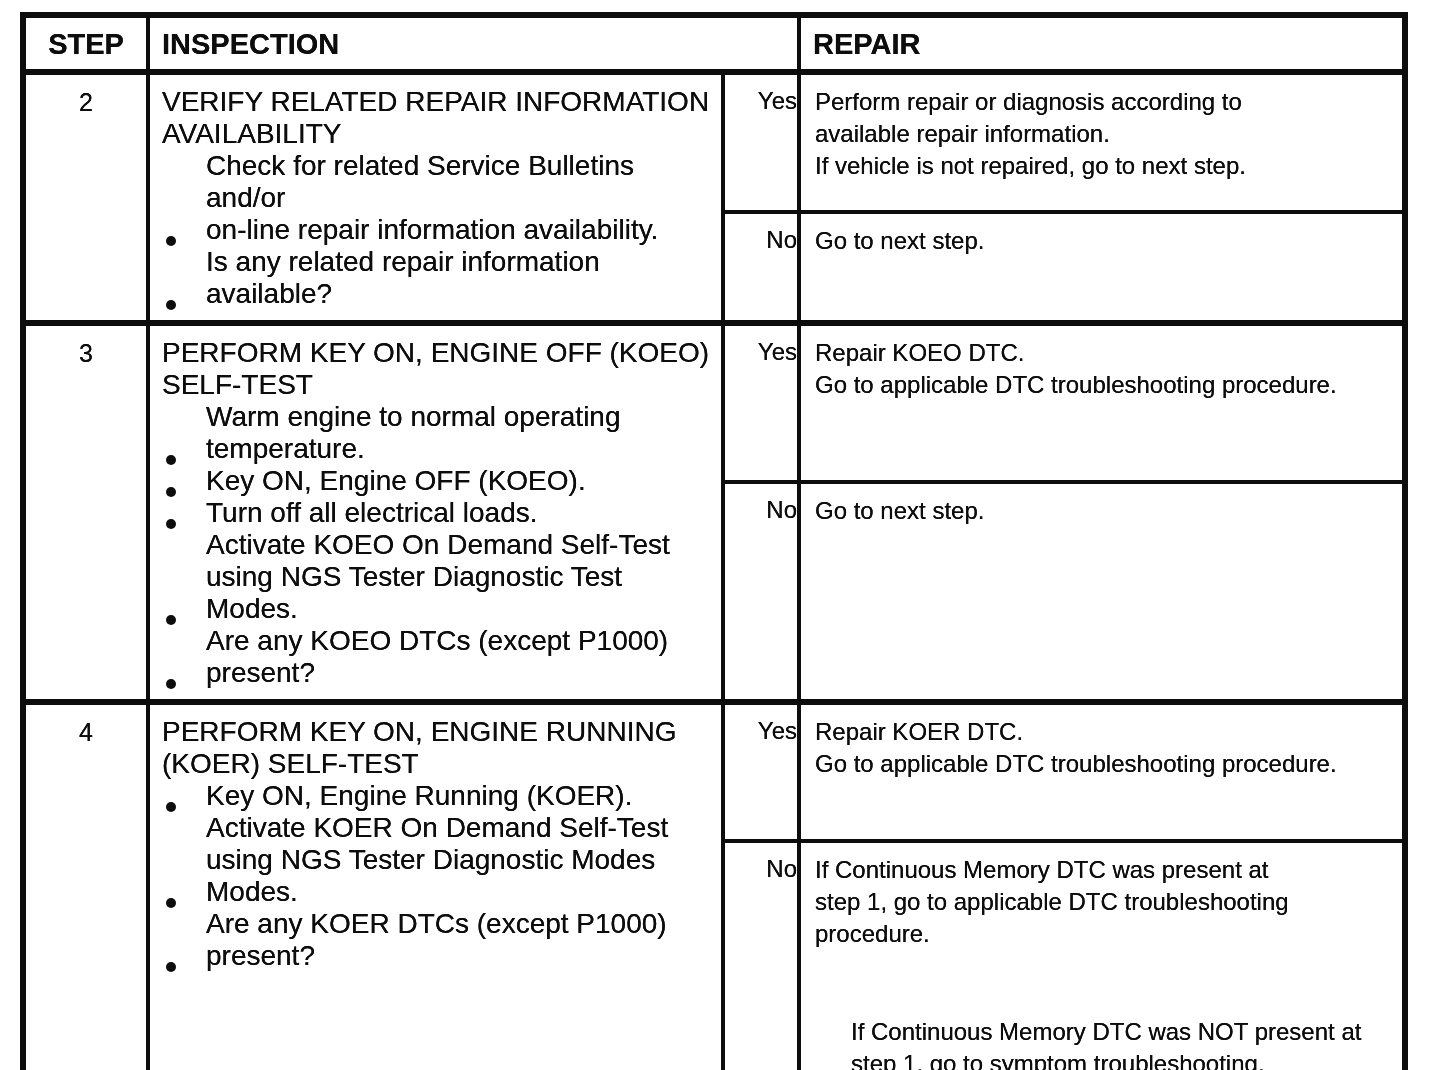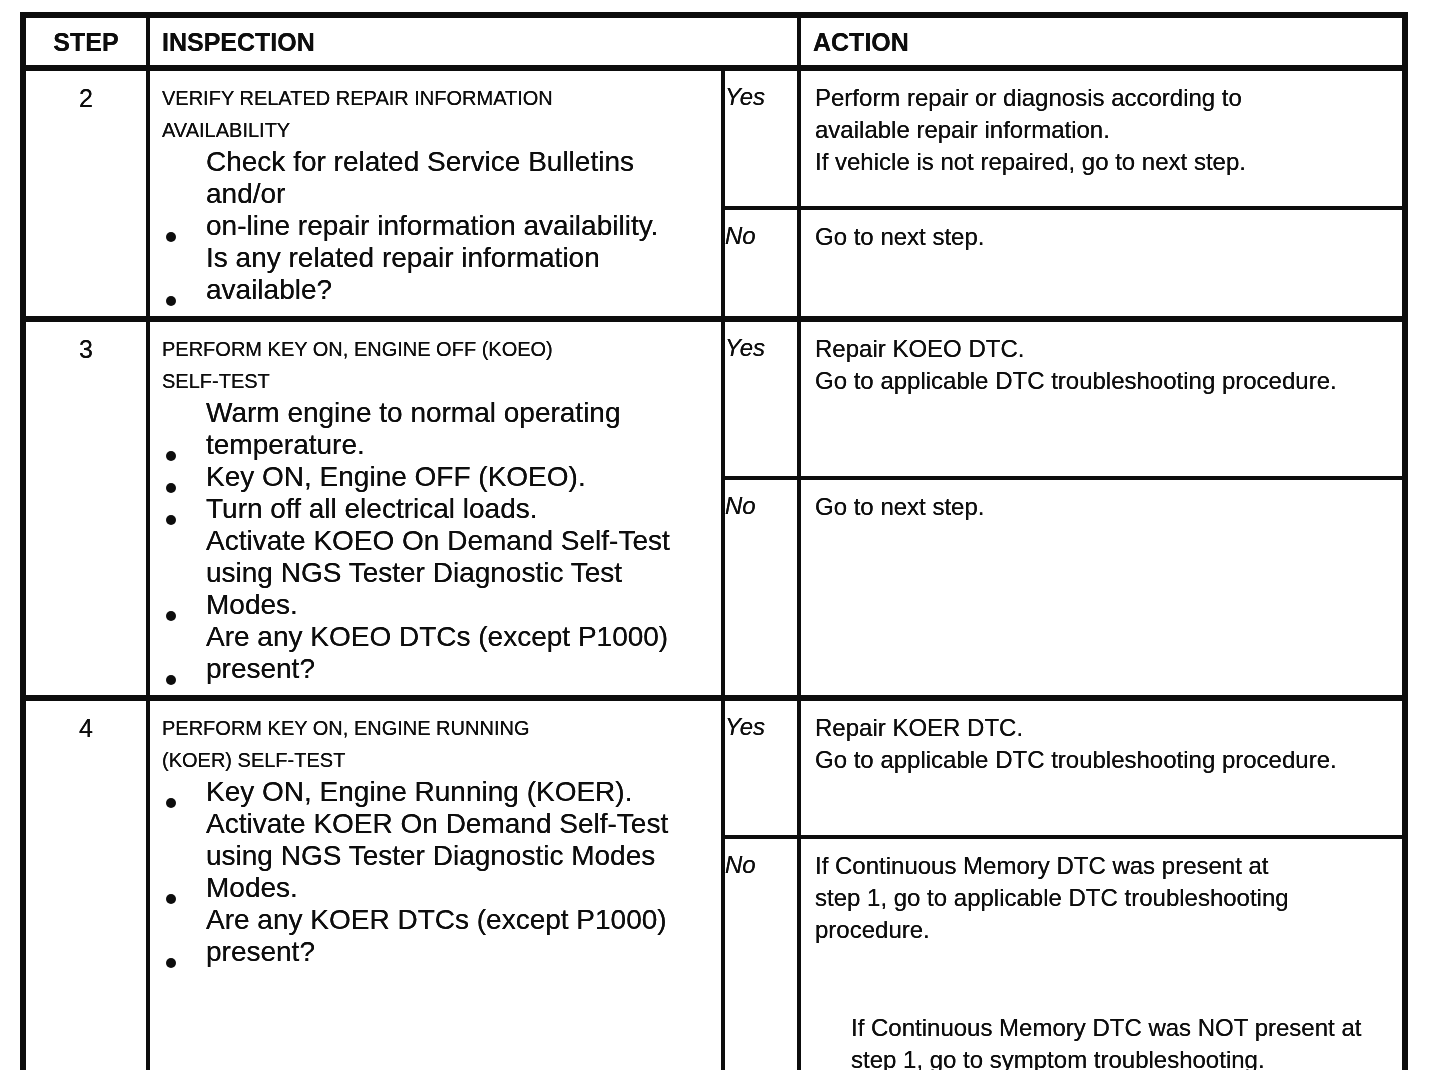--- a/index.html
+++ b/index.html
@@ -22,47 +22,46 @@
     border-collapse: collapse;
     table-layout: fixed;
     background: #ffffff;
   }
   table.ts-table, table.ts-table th, table.ts-table td {
     border: 4px solid #0d0d0d;
   }
   table.ts-table { border-width: 6px; }
   th, td { vertical-align: top; }
   th {
-    font-size: 25px;
+    font-size: 29px;
     font-weight: bold;
     text-align: left;
     padding: 10px 12px 8px 12px;
     border-bottom-width: 5px !important;
   }
   th.step-h { text-align: center; padding-left: 4px; padding-right: 4px; }
   tr.step-start > td { border-top-width: 6px; }
   td.step-cell {
     text-align: center;
     font-size: 25px;
     padding-top: 13px;
   }
   td.inspection-cell { padding: 11px 10px 10px 10px; }
   td.branch-cell {
-    text-align: left;
+    text-align: right;
     font-size: 24px;
     padding-top: 12px;
-    font-style: italic;
   }
   td.action-cell {
     font-size: 24px;
     line-height: 32px;
     padding: 11px 14px 10px 14px;
   }
   .insp-title {
-    font-size: 20px;
+    font-size: 28px;
     line-height: 32px;
     padding-left: 2px;
   }
   .bullet-item {
     display: flex;
     align-items: flex-end;
     font-size: 28px;
     line-height: 32px;
   }
   .bullet-marker {
@@ -92,21 +91,21 @@
       <col style="width:125px">
       <col style="width:575px">
       <col style="width:76px">
       <col style="width:606px">
     </colgroup>
 
     <tbody>
         <tr style="height:50px">
       <th class="step-h">STEP</th>
       <th colspan="2">INSPECTION</th>
-      <th>ACTION</th>
+      <th>REPAIR</th>
     </tr>
 
     <tr class="step-start" style="height:113px">
       <td class="step-cell" rowspan="2">2</td>
       <td class="inspection-cell" rowspan="2">
         <div class="insp-title multiline">VERIFY RELATED REPAIR INFORMATION
 AVAILABILITY</div>
         <div class="bullet-item">
           <span class="bullet-marker">
                 <span class="bullet-dot"></span>

